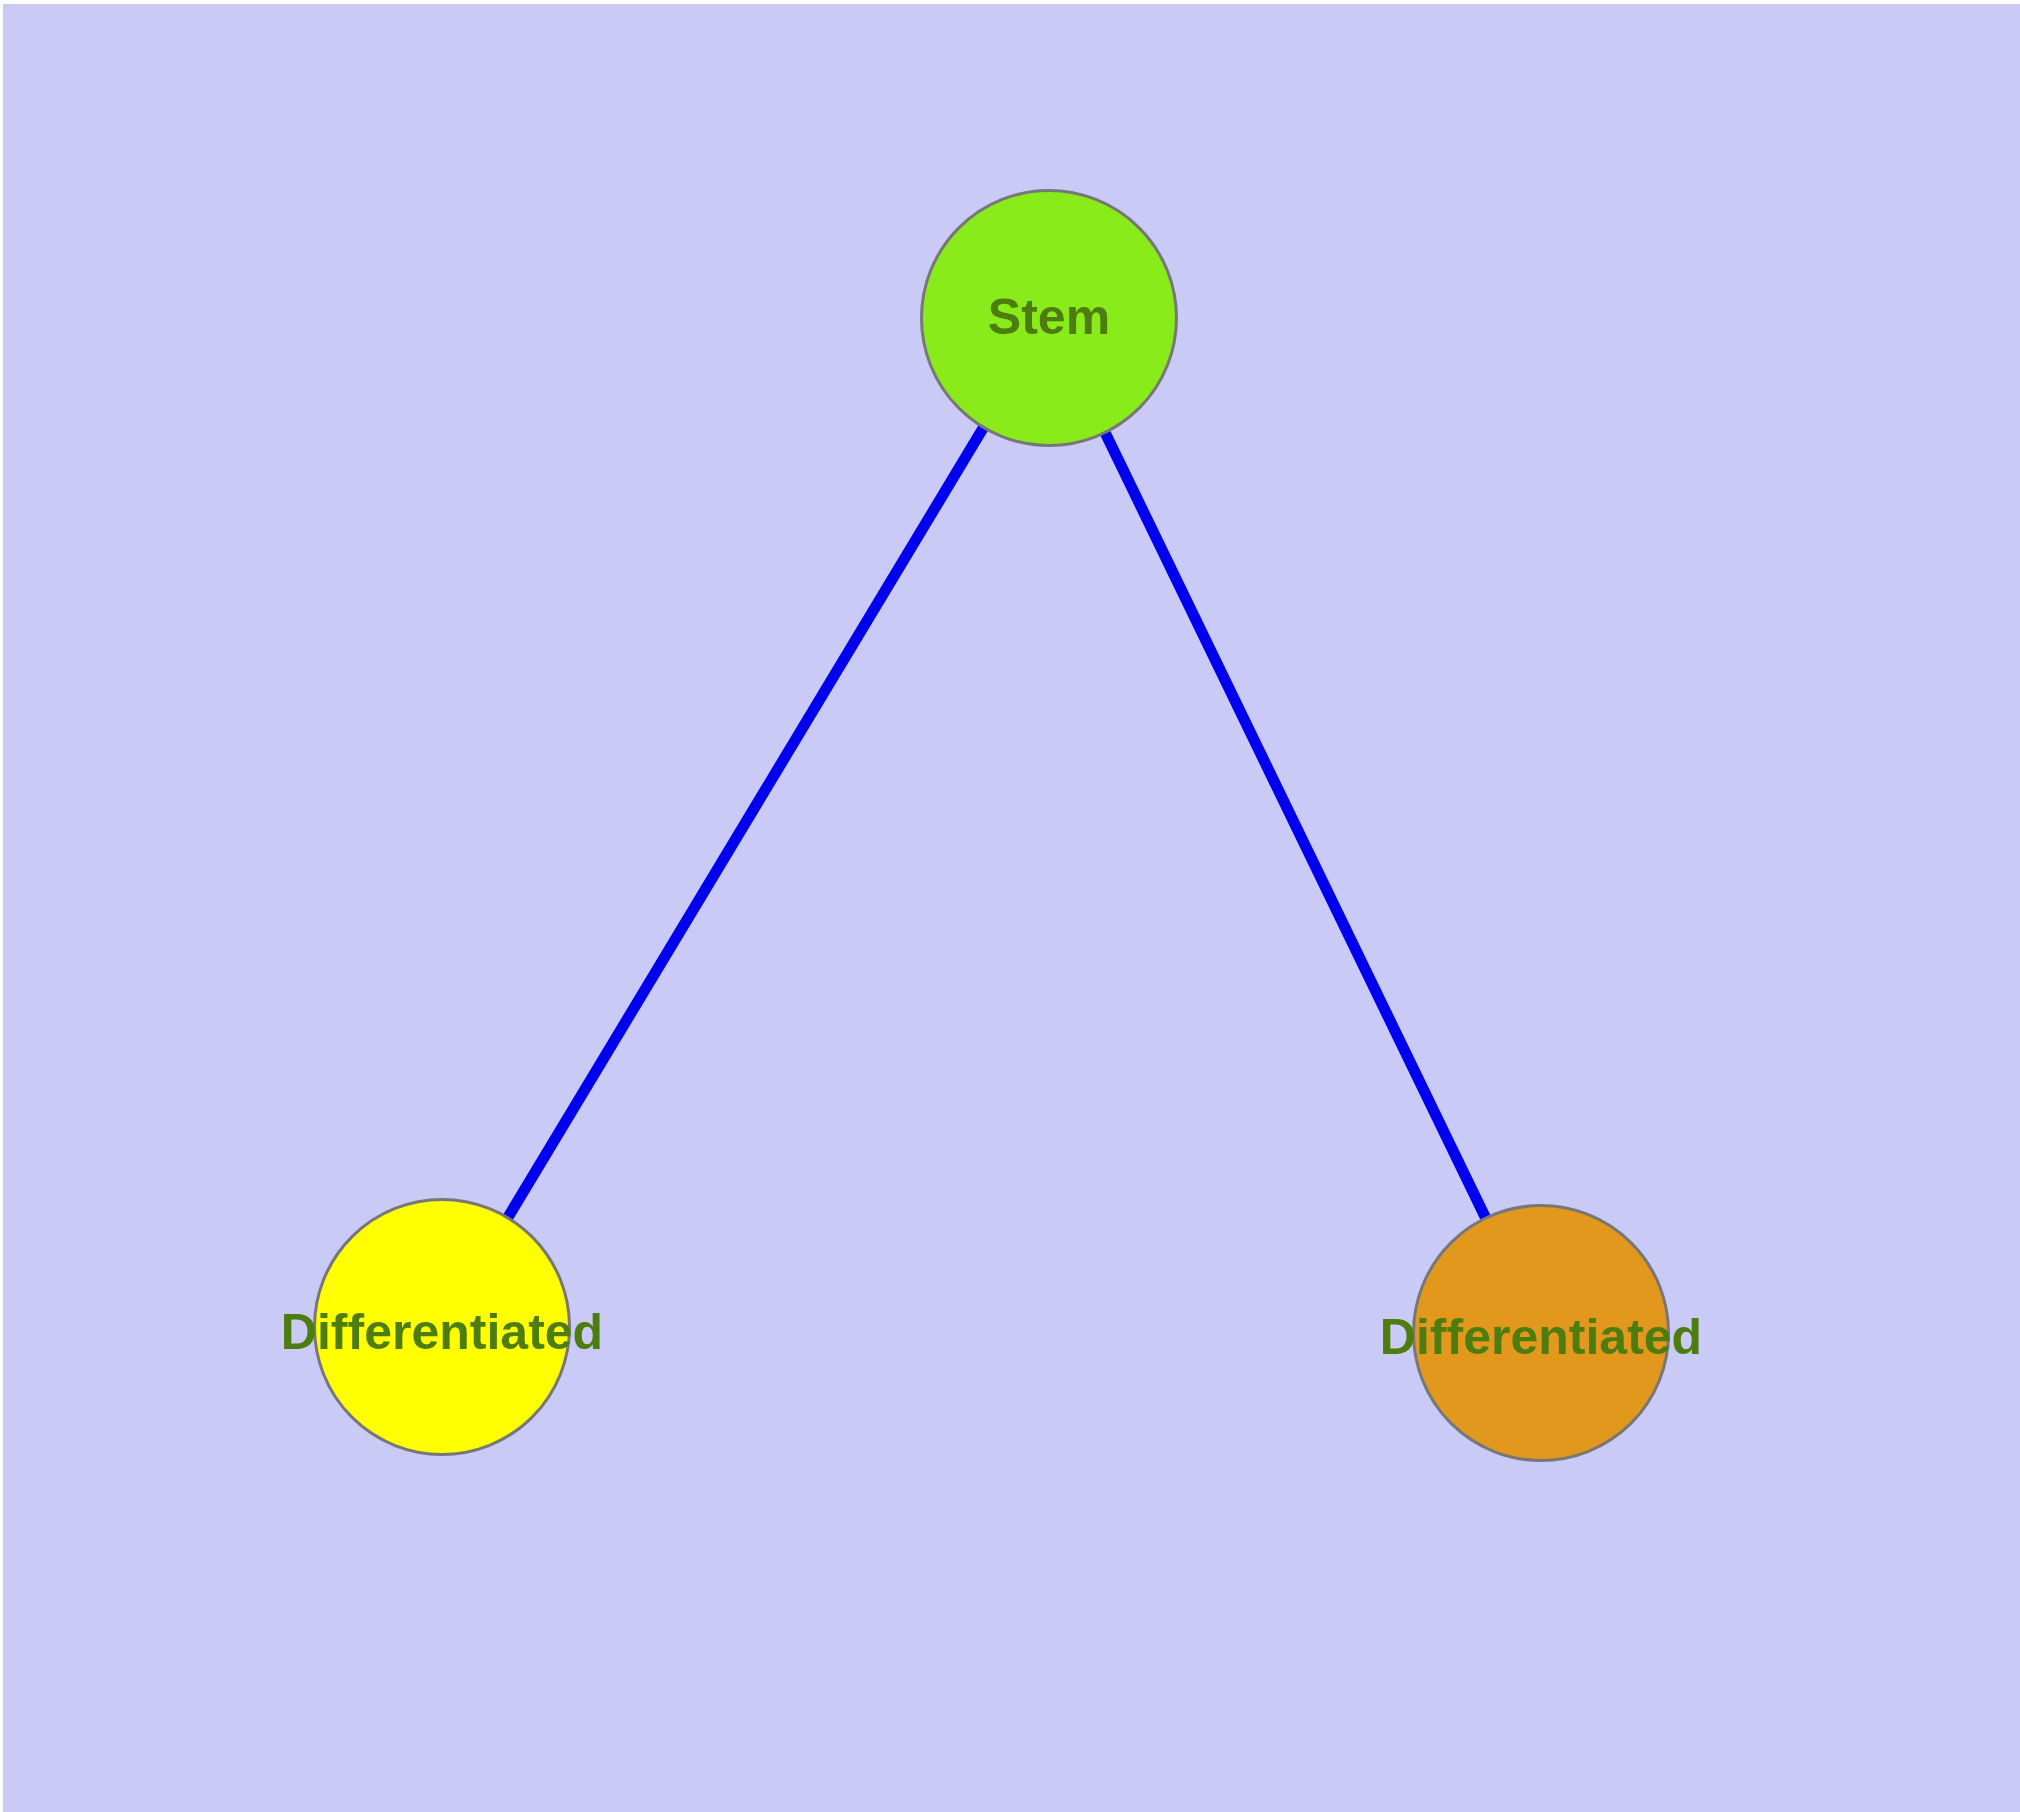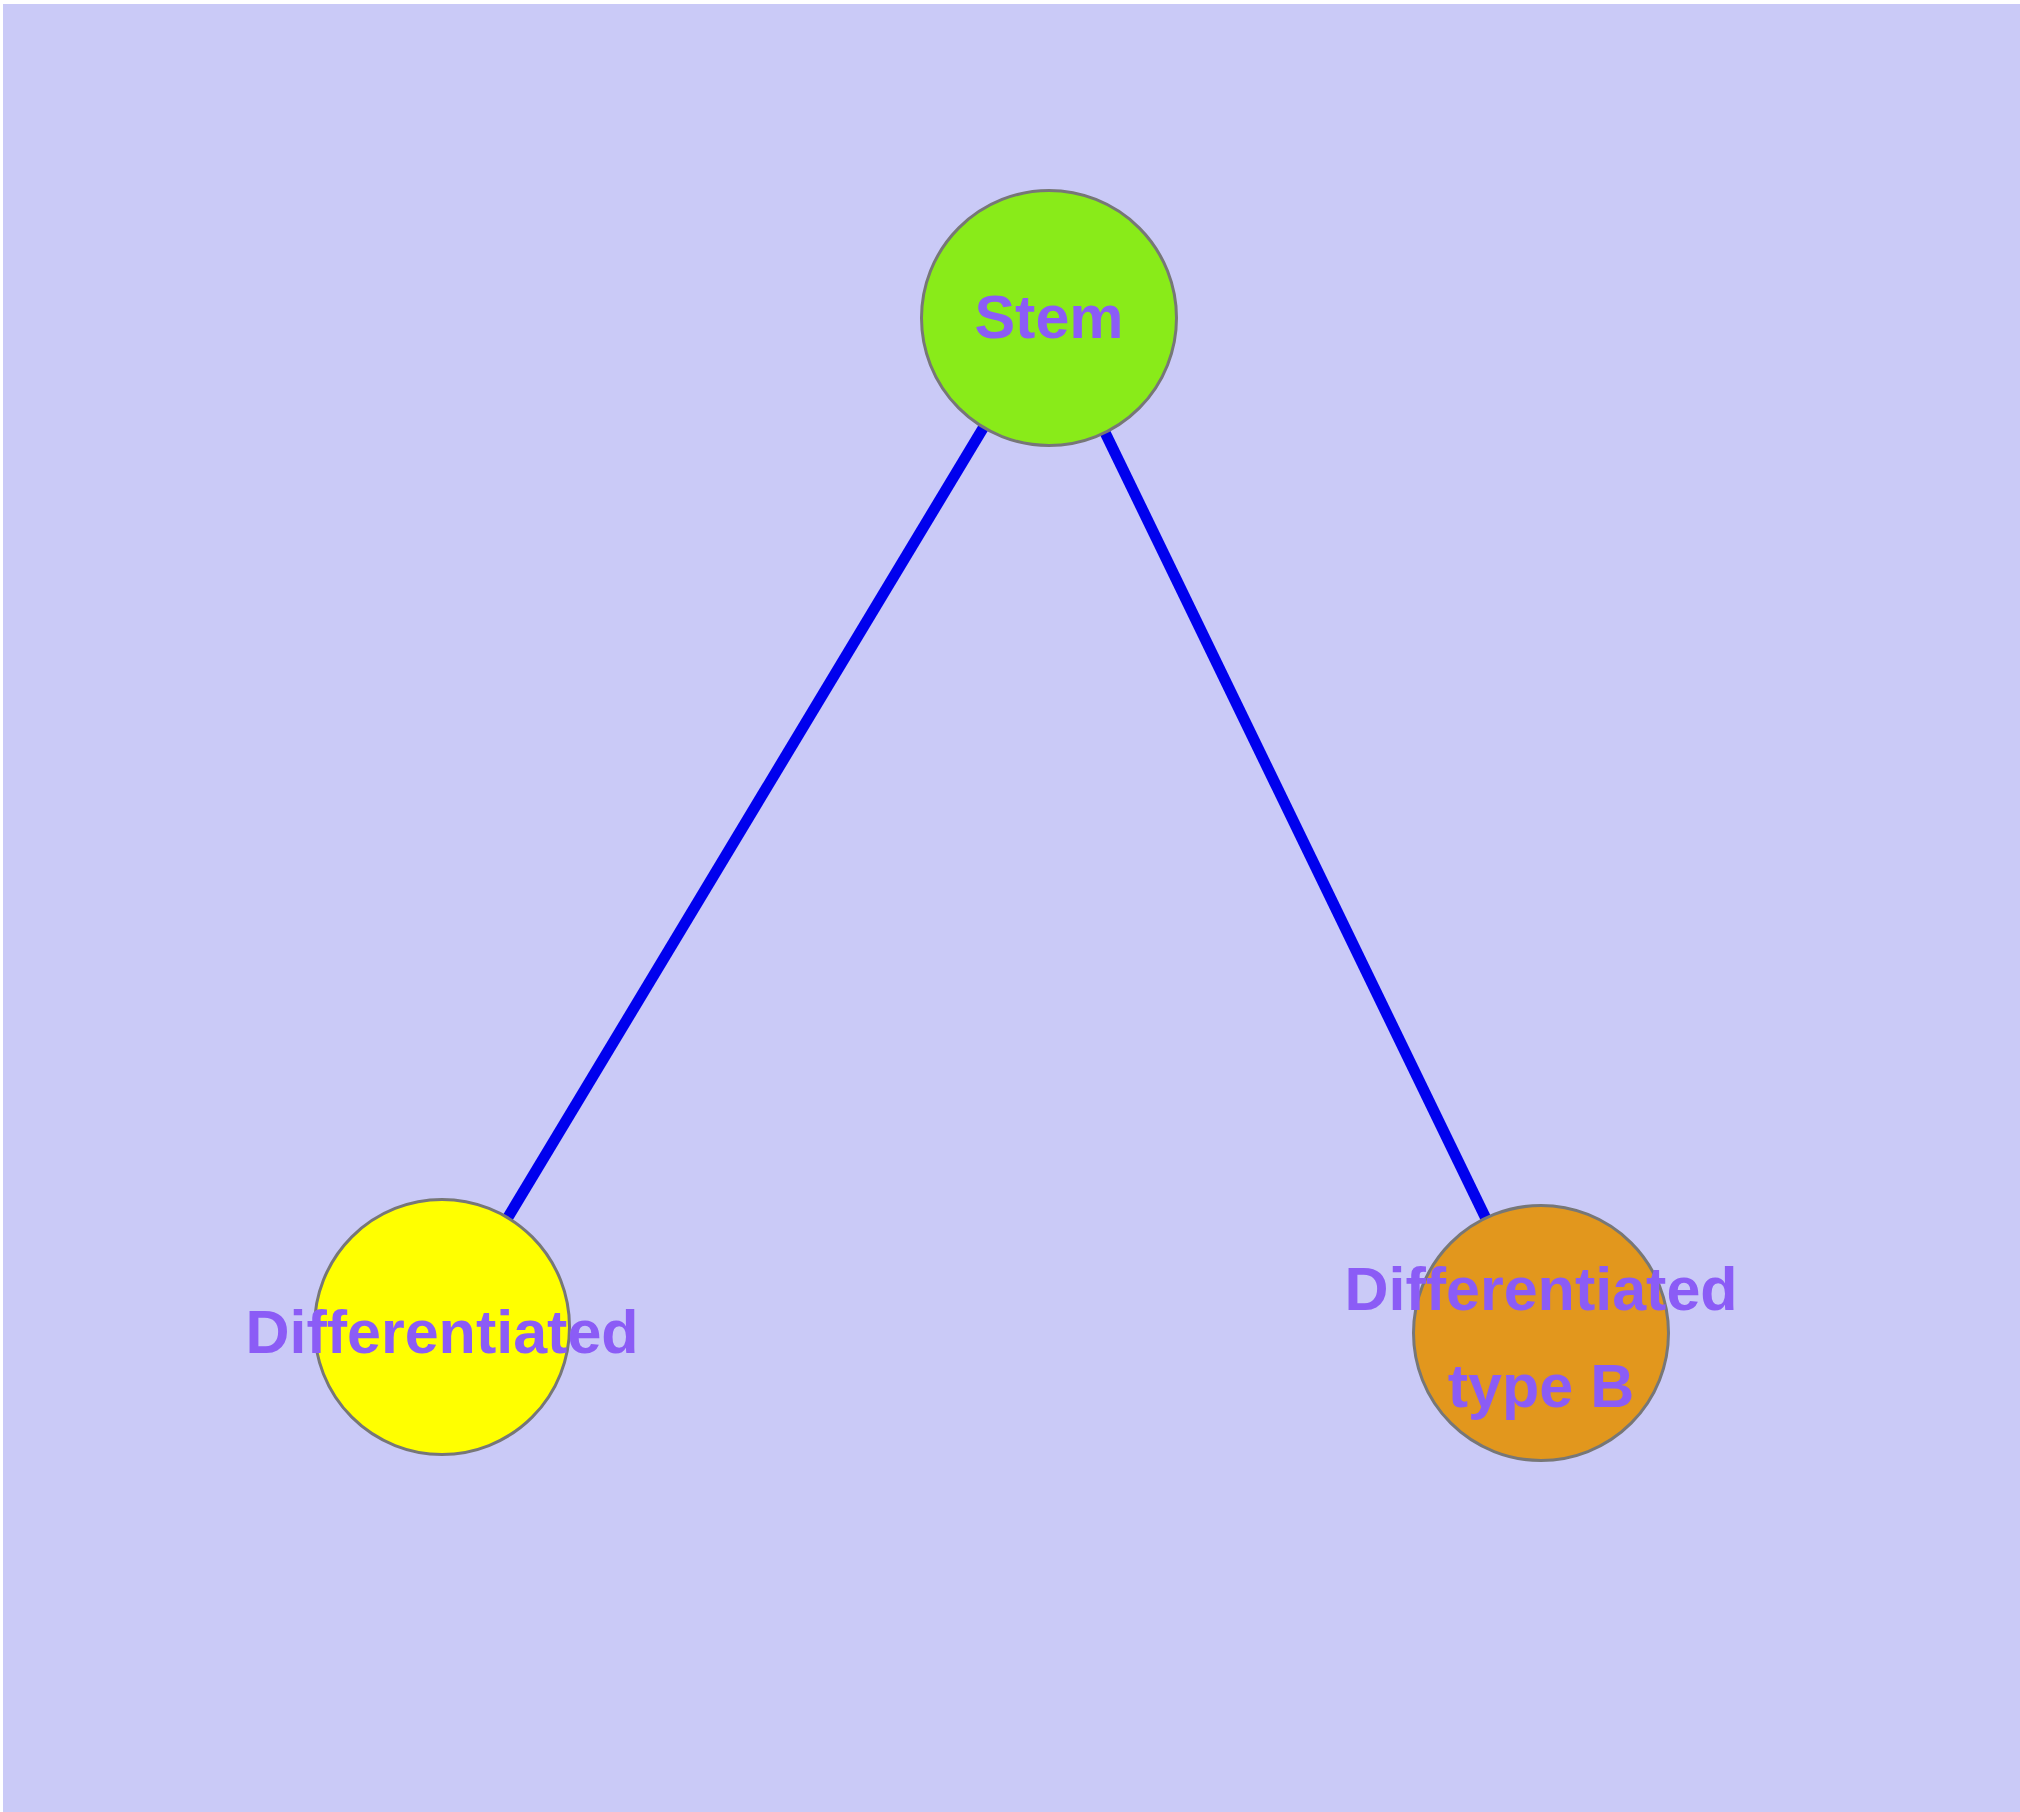--- a/index.html
+++ b/index.html
@@ -50,23 +50,23 @@
   .node.type-b { left: 1412px; top: 1204px; }
 
   .node-label {
     position: absolute;
     width: 848px;
     display: flex;
     flex-direction: column;
     align-items: center;
     justify-content: center;
     text-align: right;
-    color: #8b5cf6;
+    color: #4d7c0f;
     font-weight: bold;
-    font-size: 61px;
+    font-size: 50px;
     line-height: 97px;
     z-index: 3;
     pointer-events: none;
     white-space: nowrap;
   }
   .node-label.stem   { left: 625px;  top: 221px;  height: 193px; }
   .node-label.type-a { left: 18px;   top: 1236px; height: 193px; }
   .node-label.type-b { left: 1117px; top: 1241px; height: 193px; }
 </style>
 </head>
@@ -89,16 +89,15 @@
   <div class="node-label stem">
     <span>Stem</span>
   </div>
 
   <div class="node-label type-a">
     <span>Differentiated</span>
   </div>
 
   <div class="node-label type-b">
     <span>Differentiated</span>
-    <span>type B</span>
   </div>
 </div>
 
 
 </body></html>

